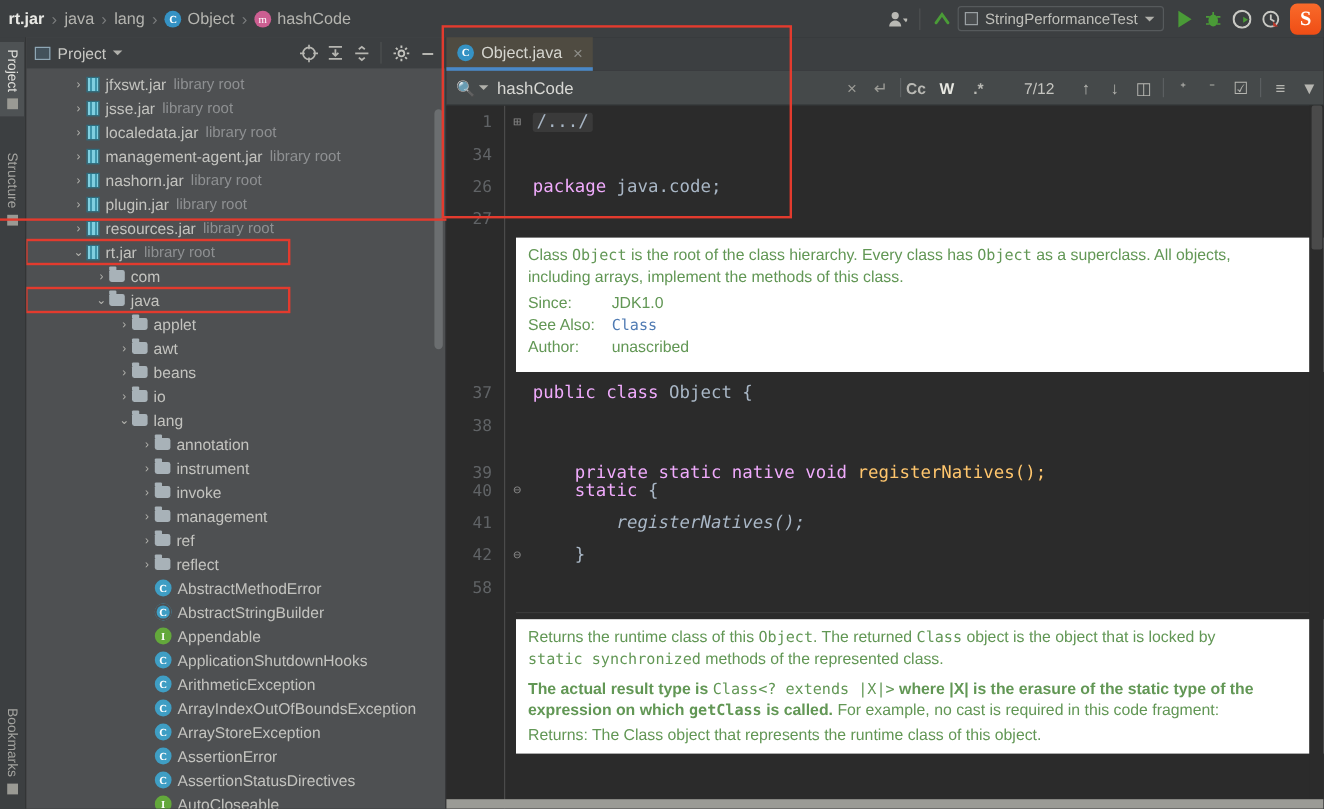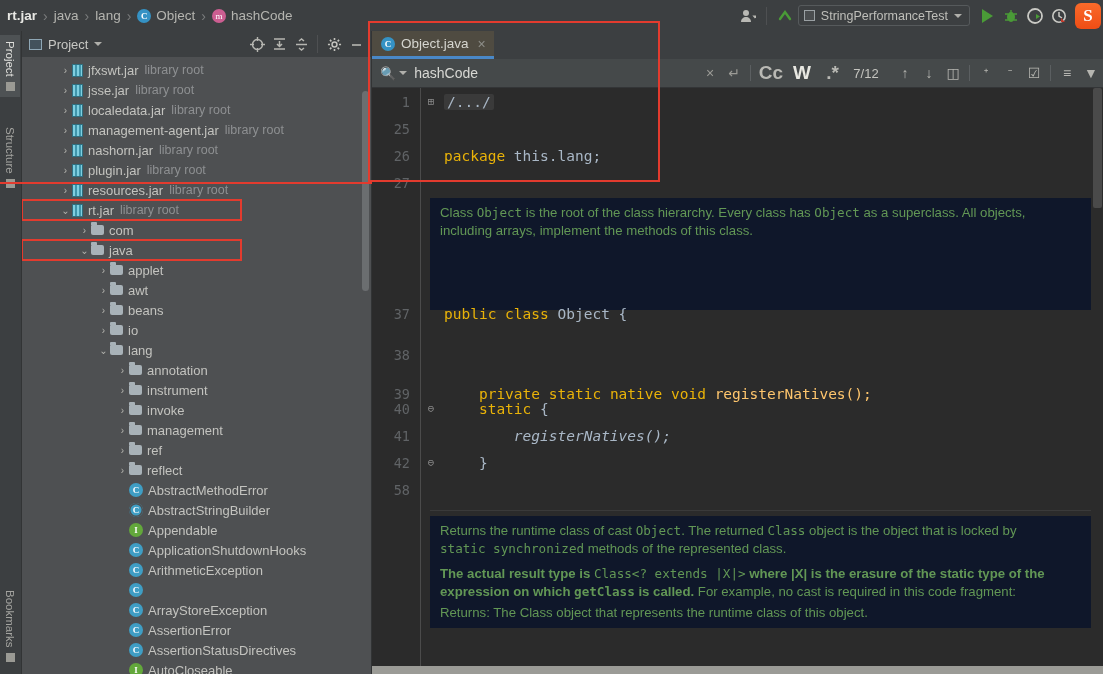--- a/index.html
+++ b/index.html
@@ -153,54 +153,54 @@
   .tab-close { color: #8d8d88; font-size: 14px; margin-left: 3px; }
 
   #searchbar {
     height: 29px; background: #45494a; display: flex; align-items: center;
     padding-left: 8px; border-bottom: 1px solid #333537;
   }
   #searchbar .mag { color: #a5a5a0; font-size: 13px; margin-right: 3px; }
   #searchval { font-size: 14px; color: #d8d8d4; margin-left: 7px; font-family: "Liberation Sans", sans-serif; }
   #searchbar .grow { flex: 1; }
   .s-ico { color: #9b9b96; font-size: 14px; width: 24px; text-align: center; }
-  .s-tog { color: #b9b9b4; font-size: 19px; width: 28px; text-align: right; font-weight: bold; }
+  .s-tog { color: #b9b9b4; font-size: 13px; width: 28px; text-align: left; font-weight: bold; }
   .s-tog.on { color: #e8e8e2; }
   #matchcount { font-size: 13px; color: #c5c5c0; width: 54px; text-align: center; }
   .nav-ico { color: #b6b6b1; font-size: 14px; width: 24px; text-align: center; }
   .sdiv { width: 1px; height: 16px; background: #5b5f61; margin: 0 4px; }
 
   #codearea {
     position: absolute; top: 57px; left: 0; right: 0; bottom: 0;
     background: #2b2b2b; overflow: hidden;
     font-family: "DejaVu Sans Mono", monospace; font-size: 14.5px;
   }
   .cline { position: absolute; left: 0; height: 27px; display: flex; align-items: center; }
   .gutter {
     width: 48px; text-align: right; padding-right: 10px;
     color: #606366; font-size: 13.5px;
     font-family: "DejaVu Sans Mono", monospace;
   }
   .foldmark {
     width: 22px; text-align: center; color: #888; font-size: 11px;
   }
   .code { padding-left: 2px; white-space: pre; }
-  .kw { color: #eab308; }
+  .kw { color: #f0abfc; }
   .plain { color: #a9b7c6; }
   .meth { color: #ffc66d; }
   .italic { font-style: italic; color: #a9b7c6; }
   .fold-chip {
     background: #3a3a3a; color: #a9b7c6; padding: 0 3px; border-radius: 2px;
   }
   .vbar { position: absolute; left: 48px; top: 0; bottom: 0; width: 1px; background: #4b4b4b; }
 
   
   .doc {
     position: absolute; left: 58px; right: 0;
-    background: #0f172a; color: #629755;
+    background: #ffffff; color: #629755;
     font-family: "Liberation Sans", sans-serif; font-size: 13.2px; line-height: 18px;
     padding: 6px 10px 6px 10px;
   }
   .doc .mono { font-family: "DejaVu Sans Mono", monospace; font-size: 12.6px; }
   .doc .link { color: #507bb3; font-family: "DejaVu Sans Mono", monospace; font-size: 12.6px; }
   .doc table td { color: #629755; padding-right: 14px; vertical-align: top; font-size: 13.2px; }
   .doc b { font-weight: bold; }
   .doc-sep { position: absolute; left: 58px; right: 0; height: 1px; background: #3a3a3a; }
 
   
@@ -481,20 +481,21 @@
         <span>ApplicationShutdownHooks</span>
       </div>
       <div class="row" style="padding-left: 94px;">
         <span class="arrow"></span>
         <span class="circ c">C</span>
         <span>ArithmeticException</span>
       </div>
       <div class="row" style="padding-left: 94px;">
         <span class="arrow"></span>
         <span class="circ c">C</span>
+        <span>ArrayIndexOutOfBoundsException</span>
       </div>
       <div class="row" style="padding-left: 94px;">
         <span class="arrow"></span>
         <span class="circ c">C</span>
         <span>ArrayStoreException</span>
       </div>
       <div class="row" style="padding-left: 94px;">
         <span class="arrow"></span>
         <span class="circ c">C</span>
         <span>AssertionError</span>
@@ -549,42 +550,58 @@
   <div id="codearea">
     <div class="vbar"></div>
 
     <div class="cline" style="top:0px;">
       <span class="gutter">1</span>
       <span class="foldmark">⊞</span>
       <span class="code"><span class="fold-chip">/.../</span></span>
     </div>
 
     <div class="cline" style="top:27px;">
-      <span class="gutter">25</span>
+      <span class="gutter">34</span>
       <span class="foldmark"></span>
     </div>
 
     <div class="cline" style="top:54px;">
       <span class="gutter">26</span>
       <span class="foldmark"></span>
-      <span class="code"><span class="kw">package</span><span class="plain"> this.lang;</span></span>
+      <span class="code"><span class="kw">package</span><span class="plain"> java.code;</span></span>
     </div>
 
     <div class="cline" style="top:81px;">
       <span class="gutter">27</span>
     </div>
 
     <div class="doc" style="top:110px;height:112px;">
       <div>
         <span>Class </span><span class="mono">Object</span><span> is the root of the class hierarchy. Every class has </span><span class="mono">Object</span><span> as a superclass. All objects,</span>
       </div>
       <div>including arrays, implement the methods of this class.</div>
-    </div>
-
-    <div class="cline" style="top:212px;">
+      <table style="margin-top:4px;border-collapse:collapse;">
+        <tbody>
+            <tr>
+          <td>Since:</td>
+          <td>JDK1.0</td>
+        </tr>
+        <tr>
+          <td>See Also:</td>
+          <td><span class="link">Class</span></td>
+        </tr>
+        <tr>
+          <td>Author:</td>
+          <td>unascribed</td>
+        </tr>
+      </tbody>
+        </table>
+    </div>
+
+    <div class="cline" style="top:226px;">
       <span class="gutter">37</span>
       <span class="foldmark"></span>
       <span class="code"><span class="kw">public </span><span class="kw">class </span><span class="plain">Object</span><span class="plain"> {</span></span>
     </div>
 
     <div class="cline" style="top:253px;">
       <span class="gutter">38</span>
     </div>
 
     <div class="cline" style="top:292px;">
@@ -611,21 +628,21 @@
       <span class="code">    <span class="plain">}</span></span>
     </div>
 
     <div class="cline" style="top:388px;">
       <span class="gutter">58</span>
     </div>
 
     <div class="doc-sep" style="top:422px;"></div>
     <div class="doc" style="top:428px;">
       <div>
-        <span>Returns the runtime class of cast </span><span class="mono">Object</span><span>. The returned </span><span class="mono">Class</span><span> object is the object that is locked by</span>
+        <span>Returns the runtime class of this </span><span class="mono">Object</span><span>. The returned </span><span class="mono">Class</span><span> object is the object that is locked by</span>
       </div>
       <div>
         <span class="mono">static synchronized</span><span> methods of the represented class.</span>
       </div>
       <div style="margin-top:7px;">
         <b>The actual result type is </b><span class="mono">Class&lt;? extends |X|&gt;</span><b> where |X| is the erasure of the static type of</b>
         <b>the expression on which </b><b class="mono">getClass</b><b> is called.</b><span> For example, no cast is required in this code</span>
         <span>fragment:</span>
       </div>
       <div style="margin-top:3px;">Returns: The Class object that represents the runtime class of this object.</div>

